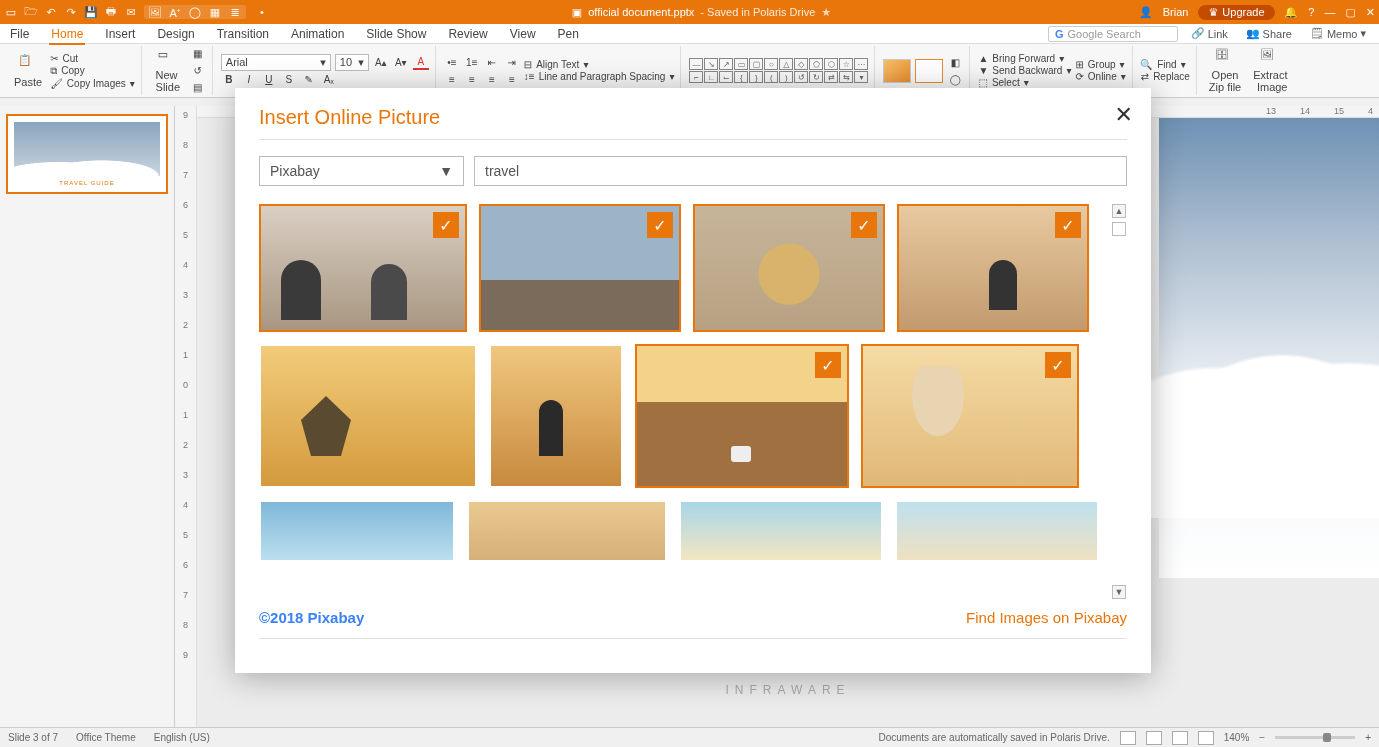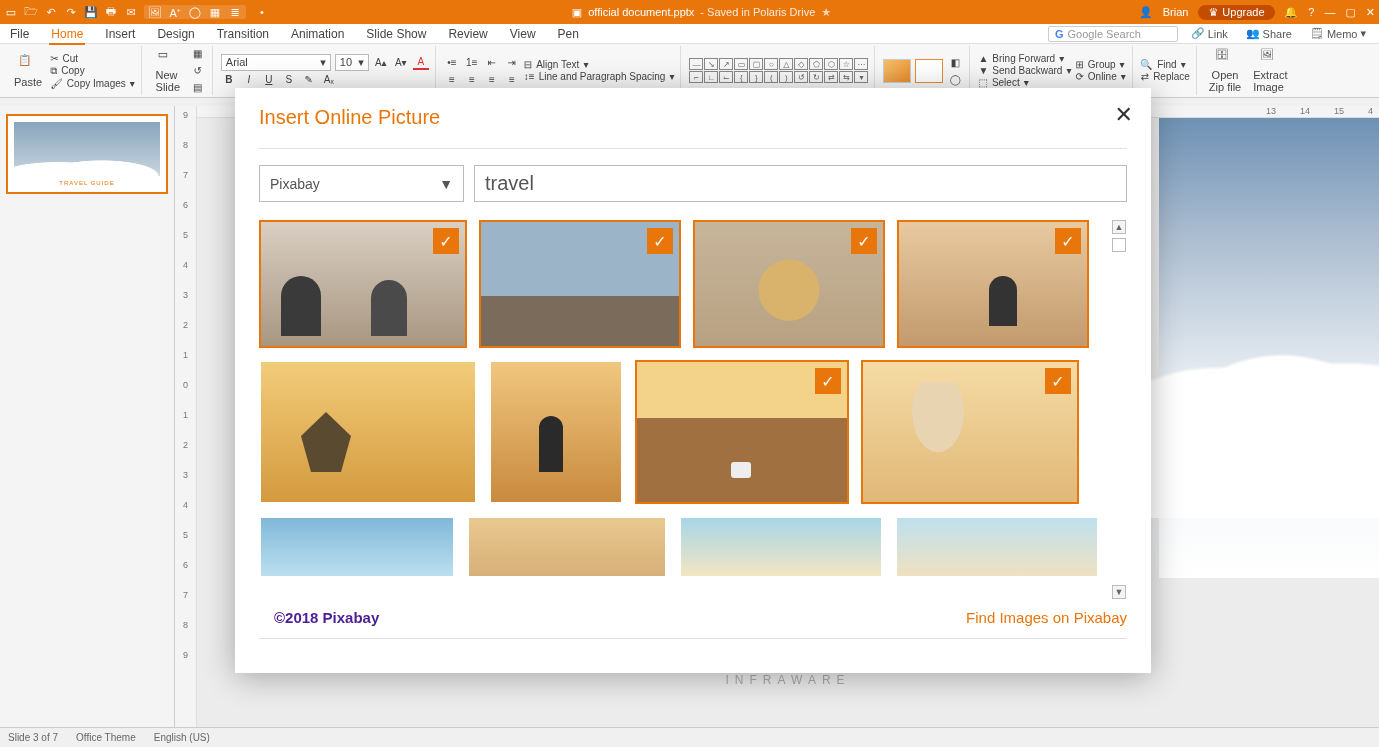--- a/index.html
+++ b/index.html
@@ -36,46 +36,46 @@
 .thumb .cloud { position:absolute; bottom:0; left:0; right:0; height:24px; background:radial-gradient(ellipse at 30% 100%, #fff 40%, transparent 42%), radial-gradient(ellipse at 60% 100%, #fff 45%, transparent 47%);}
 .thumb .cap { font-size:6px; color:#e9760b; letter-spacing:1px; margin-top:4px;}
 .editor { flex:1; position:relative; display:flex;}
 .vruler { width:22px; background:#f4f4f4; border-right:1px solid #ddd; display:flex; flex-direction:column; align-items:center; font-size:9px; color:#777; padding-top:4px;}
 .vruler div { height:30px; }
 .canvas { flex:1; background:#ececec; position:relative; }
 .hruler { position:absolute; top:0; left:0; right:0; height:12px; background:#f4f4f4; border-bottom:1px solid #ddd; font-size:9px; color:#777; display:flex; justify-content:flex-end; padding-right:6px; gap:24px;}
 .slide-bg { position:absolute; top:12px; left:0; right:0; bottom:0; }
 .cloud-img { position:absolute; top:0; right:0; width:220px; height:460px; background:linear-gradient(180deg,#6e91b4 0%, #aabccf 25%, #eef2f6 60%, #fff 100%); }
 .cloud-img::after{content:""; position:absolute; bottom:60px; left:-20px; right:-20px; height:180px; background:radial-gradient(ellipse at 30% 80%, #fff 55%, transparent 57%), radial-gradient(ellipse at 55% 70%, #fff 60%, transparent 62%), radial-gradient(ellipse at 80% 85%, #fff 58%, transparent 60%); }
-.brand { position:absolute; bottom:40px; left:50%; transform:translateX(-50%); font-size:12px; letter-spacing:6px; color:#aaa;}
+.brand { position:absolute; bottom:30px; left:50%; transform:translateX(-50%); font-size:12px; letter-spacing:6px; color:#aaa;}
 .statusbar { position:absolute; bottom:0; left:0; right:0; height:20px; background:#f0f0f0; border-top:1px solid #ccc; display:flex; align-items:center; font-size:10px; color:#666; padding:0 8px; gap:18px;}
 .statusbar .right { margin-left:auto; display:flex; align-items:center; gap:10px;}
 .statusbar .vbtn { width:16px; height:14px; border:1px solid #aaa; background:#fff;}
 .zoom-slider { width:80px; height:3px; background:#ccc; position:relative;}
 .zoom-slider::after{content:""; position:absolute; left:60%; top:-3px; width:8px; height:9px; background:#888; border-radius:2px;}
 
 
 .modal { position:absolute; left:235px; top:88px; width:916px; height:585px; background:#fff; box-shadow:0 4px 30px rgba(0,0,0,.3); padding:18px 24px; z-index:50; display:flex; flex-direction:column;}
-.modal-title { color:#e9760b; font-size:20px; font-weight:400; margin-bottom:19px;}
+.modal-title { color:#e9760b; font-size:20px; font-weight:400; margin-bottom:10px;}
 .modal hr { border:none; border-top:1px solid #e0e0e0; margin-bottom:16px;}
 .modal-close { position:absolute; right:18px; top:14px; font-size:22px; cursor:pointer; color:#333;}
 .search-row { display:flex; gap:10px; margin-bottom:18px;}
 .src-sel { width:205px; border:1px solid #bbb; padding:6px 10px; font-size:14px; display:flex; justify-content:space-between; align-items:center; color:#555;}
-.src-input { flex:1; border:1px solid #bbb; padding:6px 10px; font-size:20px; color:#555;}
+.src-input { flex:1; border:1px solid #bbb; padding:6px 10px; font-size:14px; color:#555;}
 .results-wrap { display:flex; gap:8px; flex:1; overflow:hidden;}
 .results { flex:1; overflow:hidden; }
 .res-row { display:flex; gap:12px; margin-bottom:12px;}
 .res-item { position:relative; border:2px solid transparent; }
 .res-item.sel { border-color:#e9760b; }
 .res-item .check { position:absolute; top:6px; right:6px; width:26px; height:26px; background:#e9760b; display:flex; align-items:center; justify-content:center; color:#fff; font-size:16px;}
 .res-scroll { width:16px; display:flex; flex-direction:column; align-items:center; gap:4px;}
 .res-scroll .arrow { width:14px; height:14px; border:1px solid #bbb; background:#f4f4f4; font-size:9px; display:flex; align-items:center; justify-content:center; color:#666;}
 .res-scroll .thumb-sc { width:14px; height:14px; background:#fff; border:1px solid #bbb;}
 .dlg-footer { display:flex; align-items:center; margin-top:6px; padding-top:4px;}
-.copyright { font-size:15px; color:#4c1d95; font-weight:600;margin-left:15px;}
+.copyright { font-size:15px; color:#3b82f6; font-weight:600;}
 .find-link { margin-left:auto; color:#e9760b; font-size:15px; cursor:pointer;}
 .btn-row { margin-left:auto; display:flex; gap:12px; margin-top:20px;}
 .btn { border:1px solid #bbb; background:#fff; padding:8px 24px; font-size:14px; color:#333; cursor:pointer;}
 .btn.primary { border:1px solid #e9a85b; background:#fce9d2; color:#6b4a1e;}
 hr.sep2 { border:none; border-top:1px solid #e0e0e0; margin-top:12px;}
 
 
 .th { background:#888; }
 .th1{ width:204px; height:124px; background:linear-gradient(#d9cfc3,#a89680); position:relative;}
 .th1::after{content:""; position:absolute; bottom:10px; left:20px; width:40px; height:60px; background:#3a3a3a; border-radius:20px 20px 0 0;}
@@ -339,21 +339,21 @@
     </div>
   </div>
   <div class="grp" style="border-right:none">
     <div class="btn-lg">
         <span class="ico">🗄</span>
         <span style="white-space:pre;text-align:center;line-height:1.05">Open
 Zip file</span>
       </div>
     <div class="btn-lg">
         <span class="ico">🖼</span>
-        <span style="white-space:pre;text-align:left;line-height:1.05">Extract
+        <span style="white-space:pre;text-align:right;line-height:1.05">Extract
 Image</span>
       </div>
   </div>
 </div>
 
 <div class="workspace">
   <div class="slide-panel">
     <div style="position:relative">
 
       <div class="thumb">
@@ -398,20 +398,31 @@
         <div class="brand">INFRAWARE</div>
       </div>
     </div>
   </div>
 </div>
 
 <div class="statusbar">
   <span>Slide 3 of 7</span>
   <span>Office Theme</span>
   <span>English (US)</span>
+  <div class="right">
+    <span>Documents are automatically saved in Polaris Drive.</span>
+    <span class="vbtn"></span>
+    <span class="vbtn"></span>
+    <span class="vbtn"></span>
+    <span class="vbtn"></span>
+    <span>140%</span>
+    <span>−</span>
+    <div class="zoom-slider"></div>
+    <span>+</span>
+  </div>
 </div>
 
 <div class="modal">
   <span class="modal-close">✕</span>
   <div class="modal-title">Insert Online Picture</div>
   <hr>
   <div class="search-row">
     <div class="src-sel">
       <span>Pixabay</span>
       <span>▼</span>

